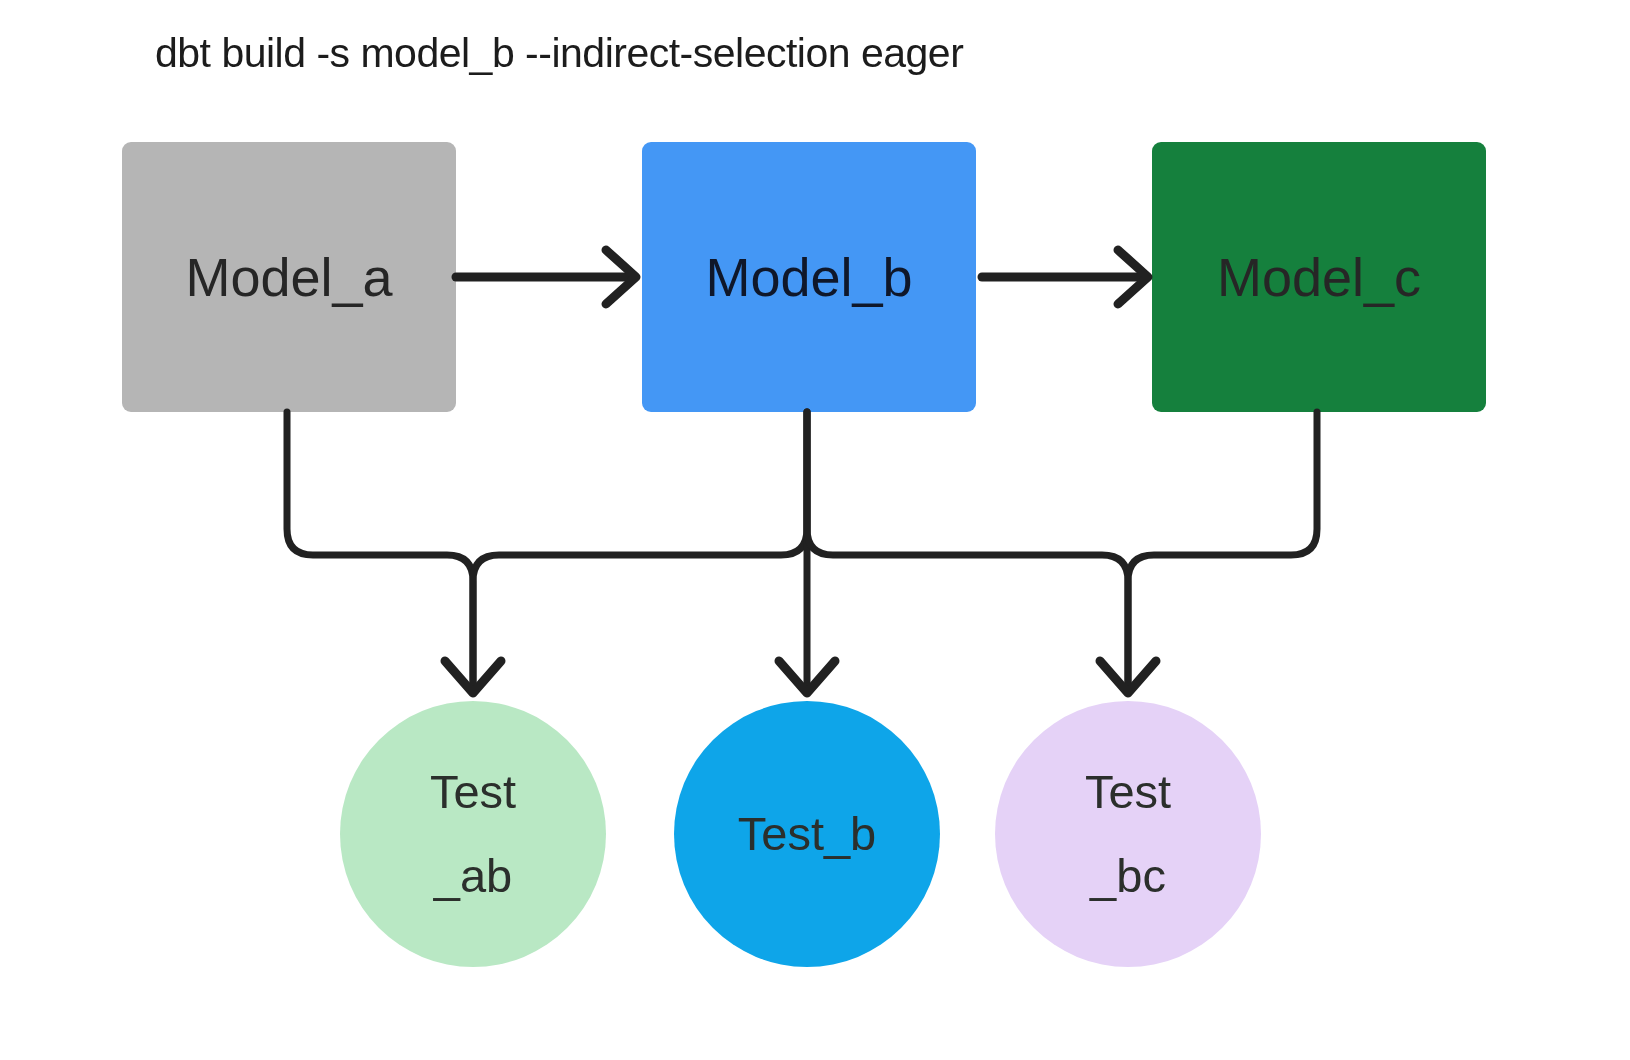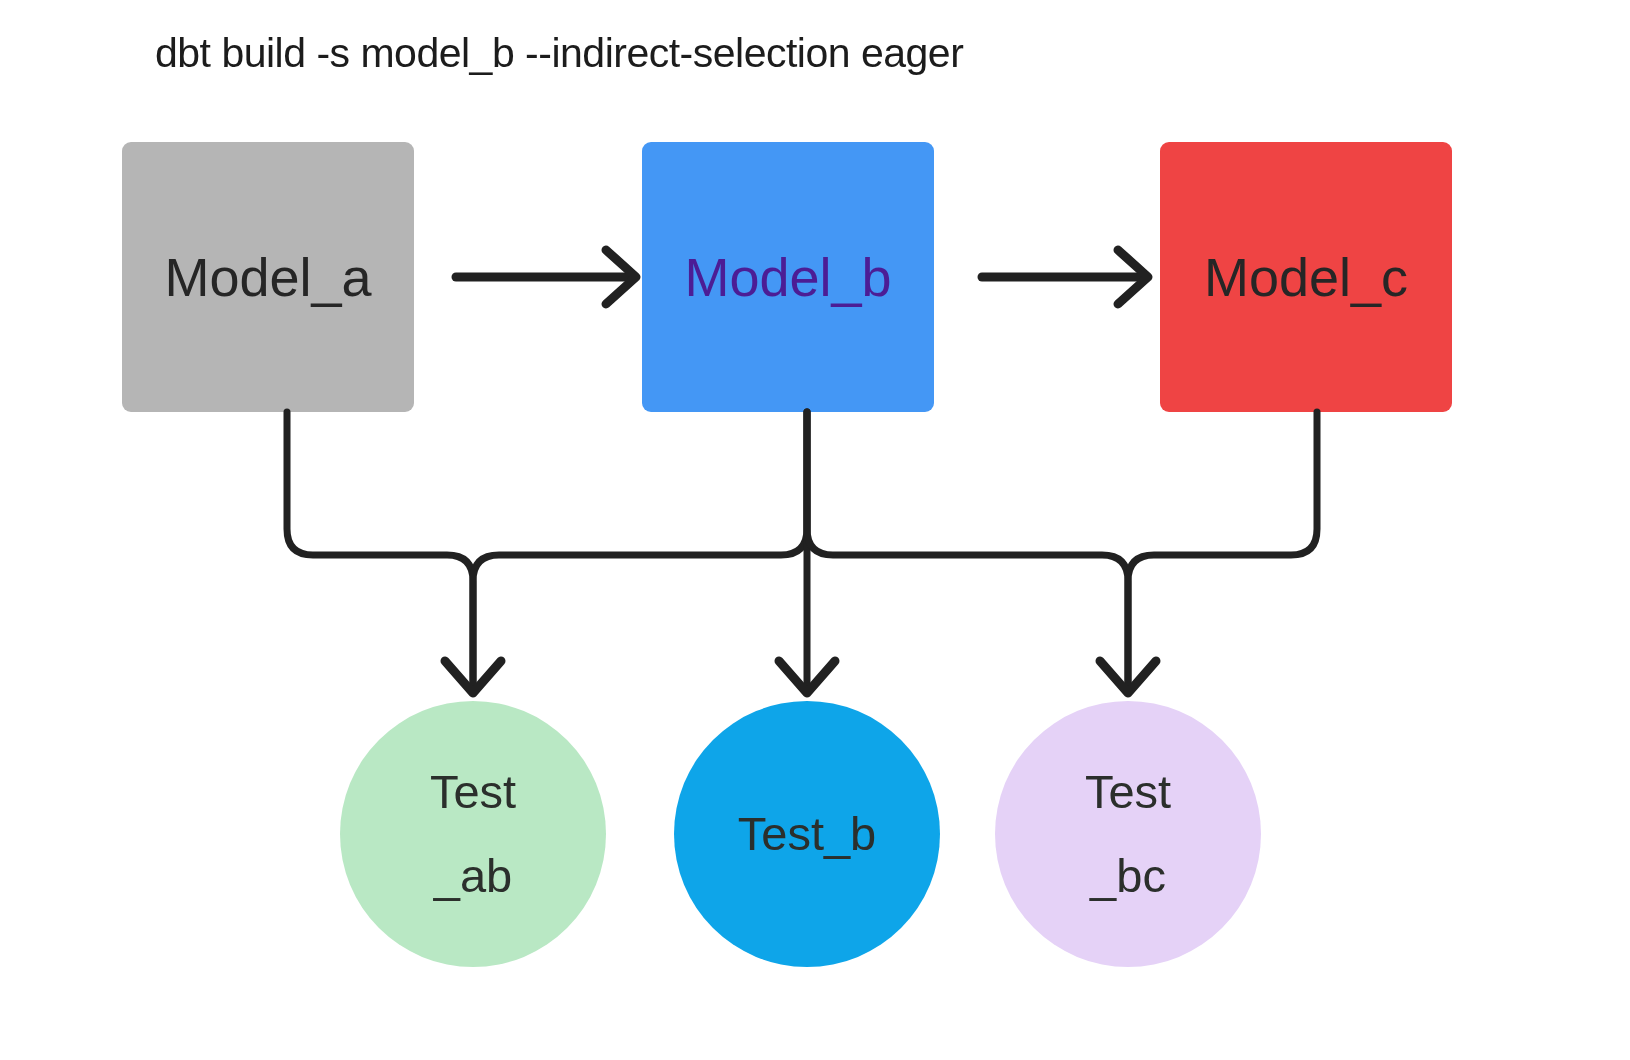--- a/index.html
+++ b/index.html
@@ -15,28 +15,28 @@
     left: 155px; top: 30px;
     font-size: 41px;
     font-weight: 500;
     letter-spacing: -0.5px;
     color: #1c1c1c;
     white-space: nowrap;
   }
   .model {
     position: absolute;
     top: 142px;
-    width: 292px; height: 270px;
+    width: 334px; height: 270px;
     border-radius: 9px;
     display: flex; align-items: center; justify-content: center;
     font-size: 54px;
     color: #262626;
     white-space: nowrap;
   }
-  .model.selected { color: #4c1d95; }
+  .model.selected { color: #0f172a; }
   #model-a { left: 122px; }
   #model-b { left: 642px; }
   #model-c { left: 1152px; }
 
   .edges {
     position: absolute;
     left: 0; top: 0;
     width: 1630px; height: 1060px;
   }
   .edge {
@@ -76,21 +76,21 @@
 <body>
 
 <div class="title">dbt build -s model_b --indirect-selection eager</div>
 
 <div id="model-a" class="model" style="background-color: rgb(181, 181, 181);">
   <span>Model_a</span>
 </div>
 <div id="model-b" class="model selected" style="background-color: rgb(68, 151, 245);">
   <span>Model_b</span>
 </div>
-<div id="model-c" class="model" style="background-color: #ef4444; margin-left: 8px;">
+<div id="model-c" class="model" style="background-color: #15803d;">
   <span>Model_c</span>
 </div>
 
 <svg class="edges" viewBox="0 0 1630 1060" xmlns="http://www.w3.org/2000/svg">
 
   <path class="arrowshaft" d="M456 277 L628 277" stroke="#212121"></path>
   <path class="arrowhead" d="M606 250 L636 277 L606 304" stroke="#212121"></path>
   <path class="arrowshaft" d="M982 277 L1140 277" stroke="#212121"></path>
   <path class="arrowhead" d="M1118 250 L1148 277 L1118 304" stroke="#212121"></path>
 

